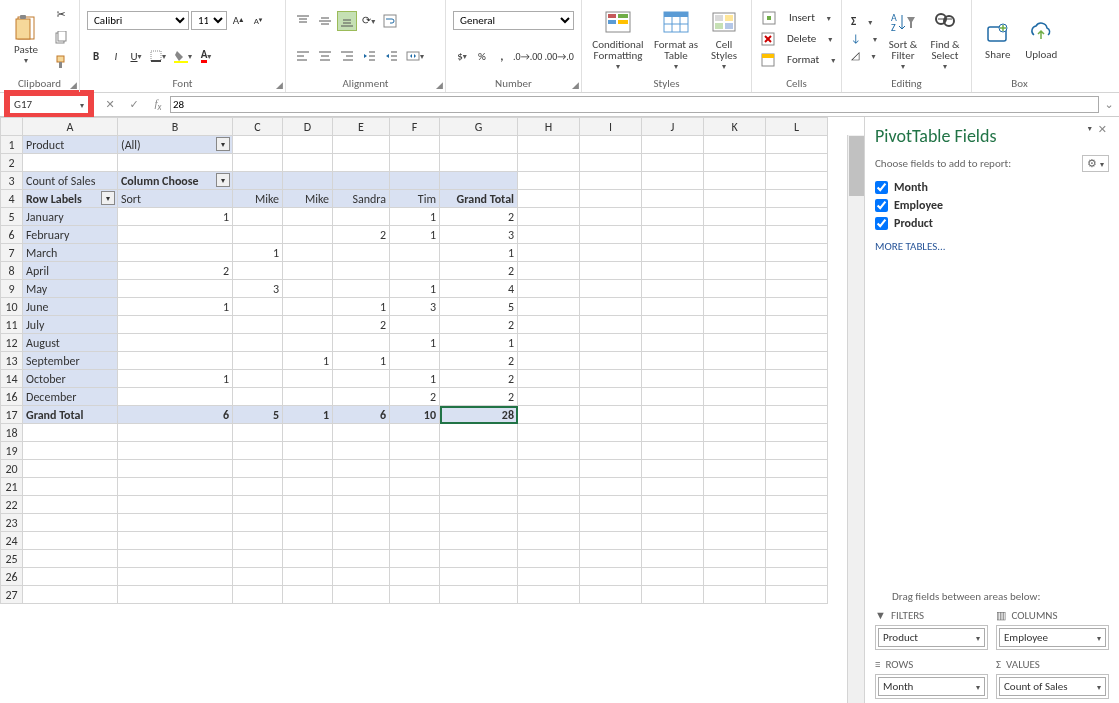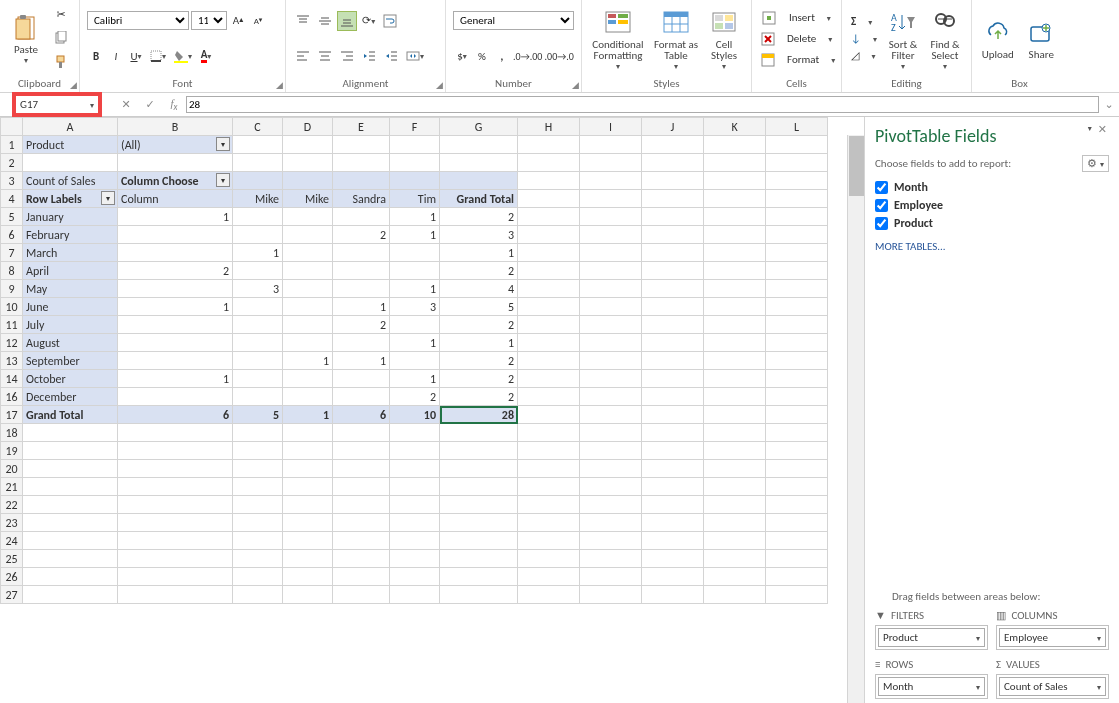--- a/index.html
+++ b/index.html
@@ -17,21 +17,21 @@
 .vcol{ display:flex; flex-direction:column; justify-content:space-around; padding:2px 3px; gap:2px;}
 .hrow{ display:flex; align-items:center; gap:2px;}
 .sm-btn{ min-width:18px;height:20px;display:flex;align-items:center;justify-content:center;cursor:pointer;border:1px solid transparent; padding:0 2px;}
 select, input[type=text]{font-size:11px;border:1px solid #ababab;padding:1px 2px;background:#fff;}
 .menu-item{display:flex;align-items:center;gap:12px;font-size:11px;cursor:pointer;padding:1px 2px;}
 .menu-item .ic{width:16px;height:16px;display:flex;align-items:center;justify-content:center;}
 .dd-arr{font-size:8px;color:#555;}
 
 
 .fbar{display:flex;align-items:center;border-bottom:1px solid #ccc;height:24px;}
-.namebox{width:90px;border:4px solid #ef4444;margin:2px 12px;padding:2px 4px;font-size:11px;display:flex;justify-content:space-between;align-items:center;}
+.namebox{width:90px;border:6px solid #ef4444;margin:2px 4px;padding:2px 4px;font-size:11px;display:flex;justify-content:space-between;align-items:center;}
 .fxbtn{width:24px;text-align:center;color:#888;cursor:pointer;}
 .formula-input{flex:1;border:none;outline:none;font-size:12px;padding:2px 6px;}
 .fbar .exp{width:20px;text-align:center;color:#888;}
 
 
 .grid-wrap{display:flex;height:calc(703px - 93px - 24px);}
 .sheet{flex:1;overflow:hidden;position:relative;}
 table.sheet-t{border-collapse:collapse;table-layout:fixed;}
 table.sheet-t td, table.sheet-t th{border:1px solid #d4d4d4;height:18px;font-size:12px;font-family:Calibri,Arial,sans-serif;padding:0 3px;white-space:nowrap;overflow:hidden;}
 th.colh{background:#f3f3f3;text-align:center;font-weight:normal;color:#333;border-top:none;}
@@ -398,35 +398,35 @@
       </div>
     </div>
     <div class="ribbon-group-label">Editing</div>
   </div>
 
   <div class="ribbon-group" style="width:95px;border-right:none">
     <div class="group-body">
       <div class="big-btn">
         <div class="ic">
             <svg width="26" height="24">
-              <path d="M6 14 a5 5 0 0 1 2-9 a6 6 0 0 1 11 2 a4 4 0 0 1 1 7" fill="none" stroke="#1f6aa5" stroke-width="1.5"></path>
-              <path d="M13 18 v-8 M10 13 l3-3 l3 3" fill="none" stroke="#70ad47" stroke-width="1.5"></path>
-            </svg>
-          </div>
-        <span class="lbl">Upload</span>
-      </div>
-      <div class="big-btn">
-        <div class="ic">
-            <svg width="26" height="24">
               <rect x="3" y="6" width="18" height="14" fill="none" stroke="#1f6aa5" stroke-width="1.5" rx="2"></rect>
               <circle cx="18" cy="7" r="4" fill="#fff" stroke="#1f6aa5"></circle>
               <path d="M18 4 v6 M15 7 h6" stroke="#70ad47" stroke-width="1.5"></path>
             </svg>
           </div>
         <span class="lbl">Share</span>
+      </div>
+      <div class="big-btn">
+        <div class="ic">
+            <svg width="26" height="24">
+              <path d="M6 14 a5 5 0 0 1 2-9 a6 6 0 0 1 11 2 a4 4 0 0 1 1 7" fill="none" stroke="#1f6aa5" stroke-width="1.5"></path>
+              <path d="M13 18 v-8 M10 13 l3-3 l3 3" fill="none" stroke="#70ad47" stroke-width="1.5"></path>
+            </svg>
+          </div>
+        <span class="lbl">Upload</span>
       </div>
     </div>
     <div class="ribbon-group-label">Box</div>
   </div>
 </div>
 
 <div class="fbar">
   <div class="namebox">
       <span>G17</span>
       <span class="dd-arr">▾</span>
@@ -498,21 +498,21 @@
             <td id="c_3_6" class="hl"></td>
             <td id="c_3_7"></td>
             <td id="c_3_8"></td>
             <td id="c_3_9"></td>
             <td id="c_3_10"></td>
             <td id="c_3_11"></td>
           </tr>
           <tr>
             <th class="rowh">4</th>
             <td id="c_4_0" class="hl dd-cell"><b>Row Labels</b><span class="dd">▾</span></td>
-            <td id="c_4_1" class="hl" style="font-weight: normal;">Column</td>
+            <td id="c_4_1" class="hl" style="font-weight: normal;">Sort</td>
             <td id="c_4_2" class="hl rnum">Mike</td>
             <td id="c_4_3" class="hl rnum">Mike</td>
             <td id="c_4_4" class="hl rnum">Sandra</td>
             <td id="c_4_5" class="hl rnum">Tim</td>
             <td id="c_4_6" class="hl" style="font-weight: bold; text-align: right;">Grand Total</td>
             <td id="c_4_7"></td>
             <td id="c_4_8"></td>
             <td id="c_4_9"></td>
             <td id="c_4_10"></td>
             <td id="c_4_11"></td>

